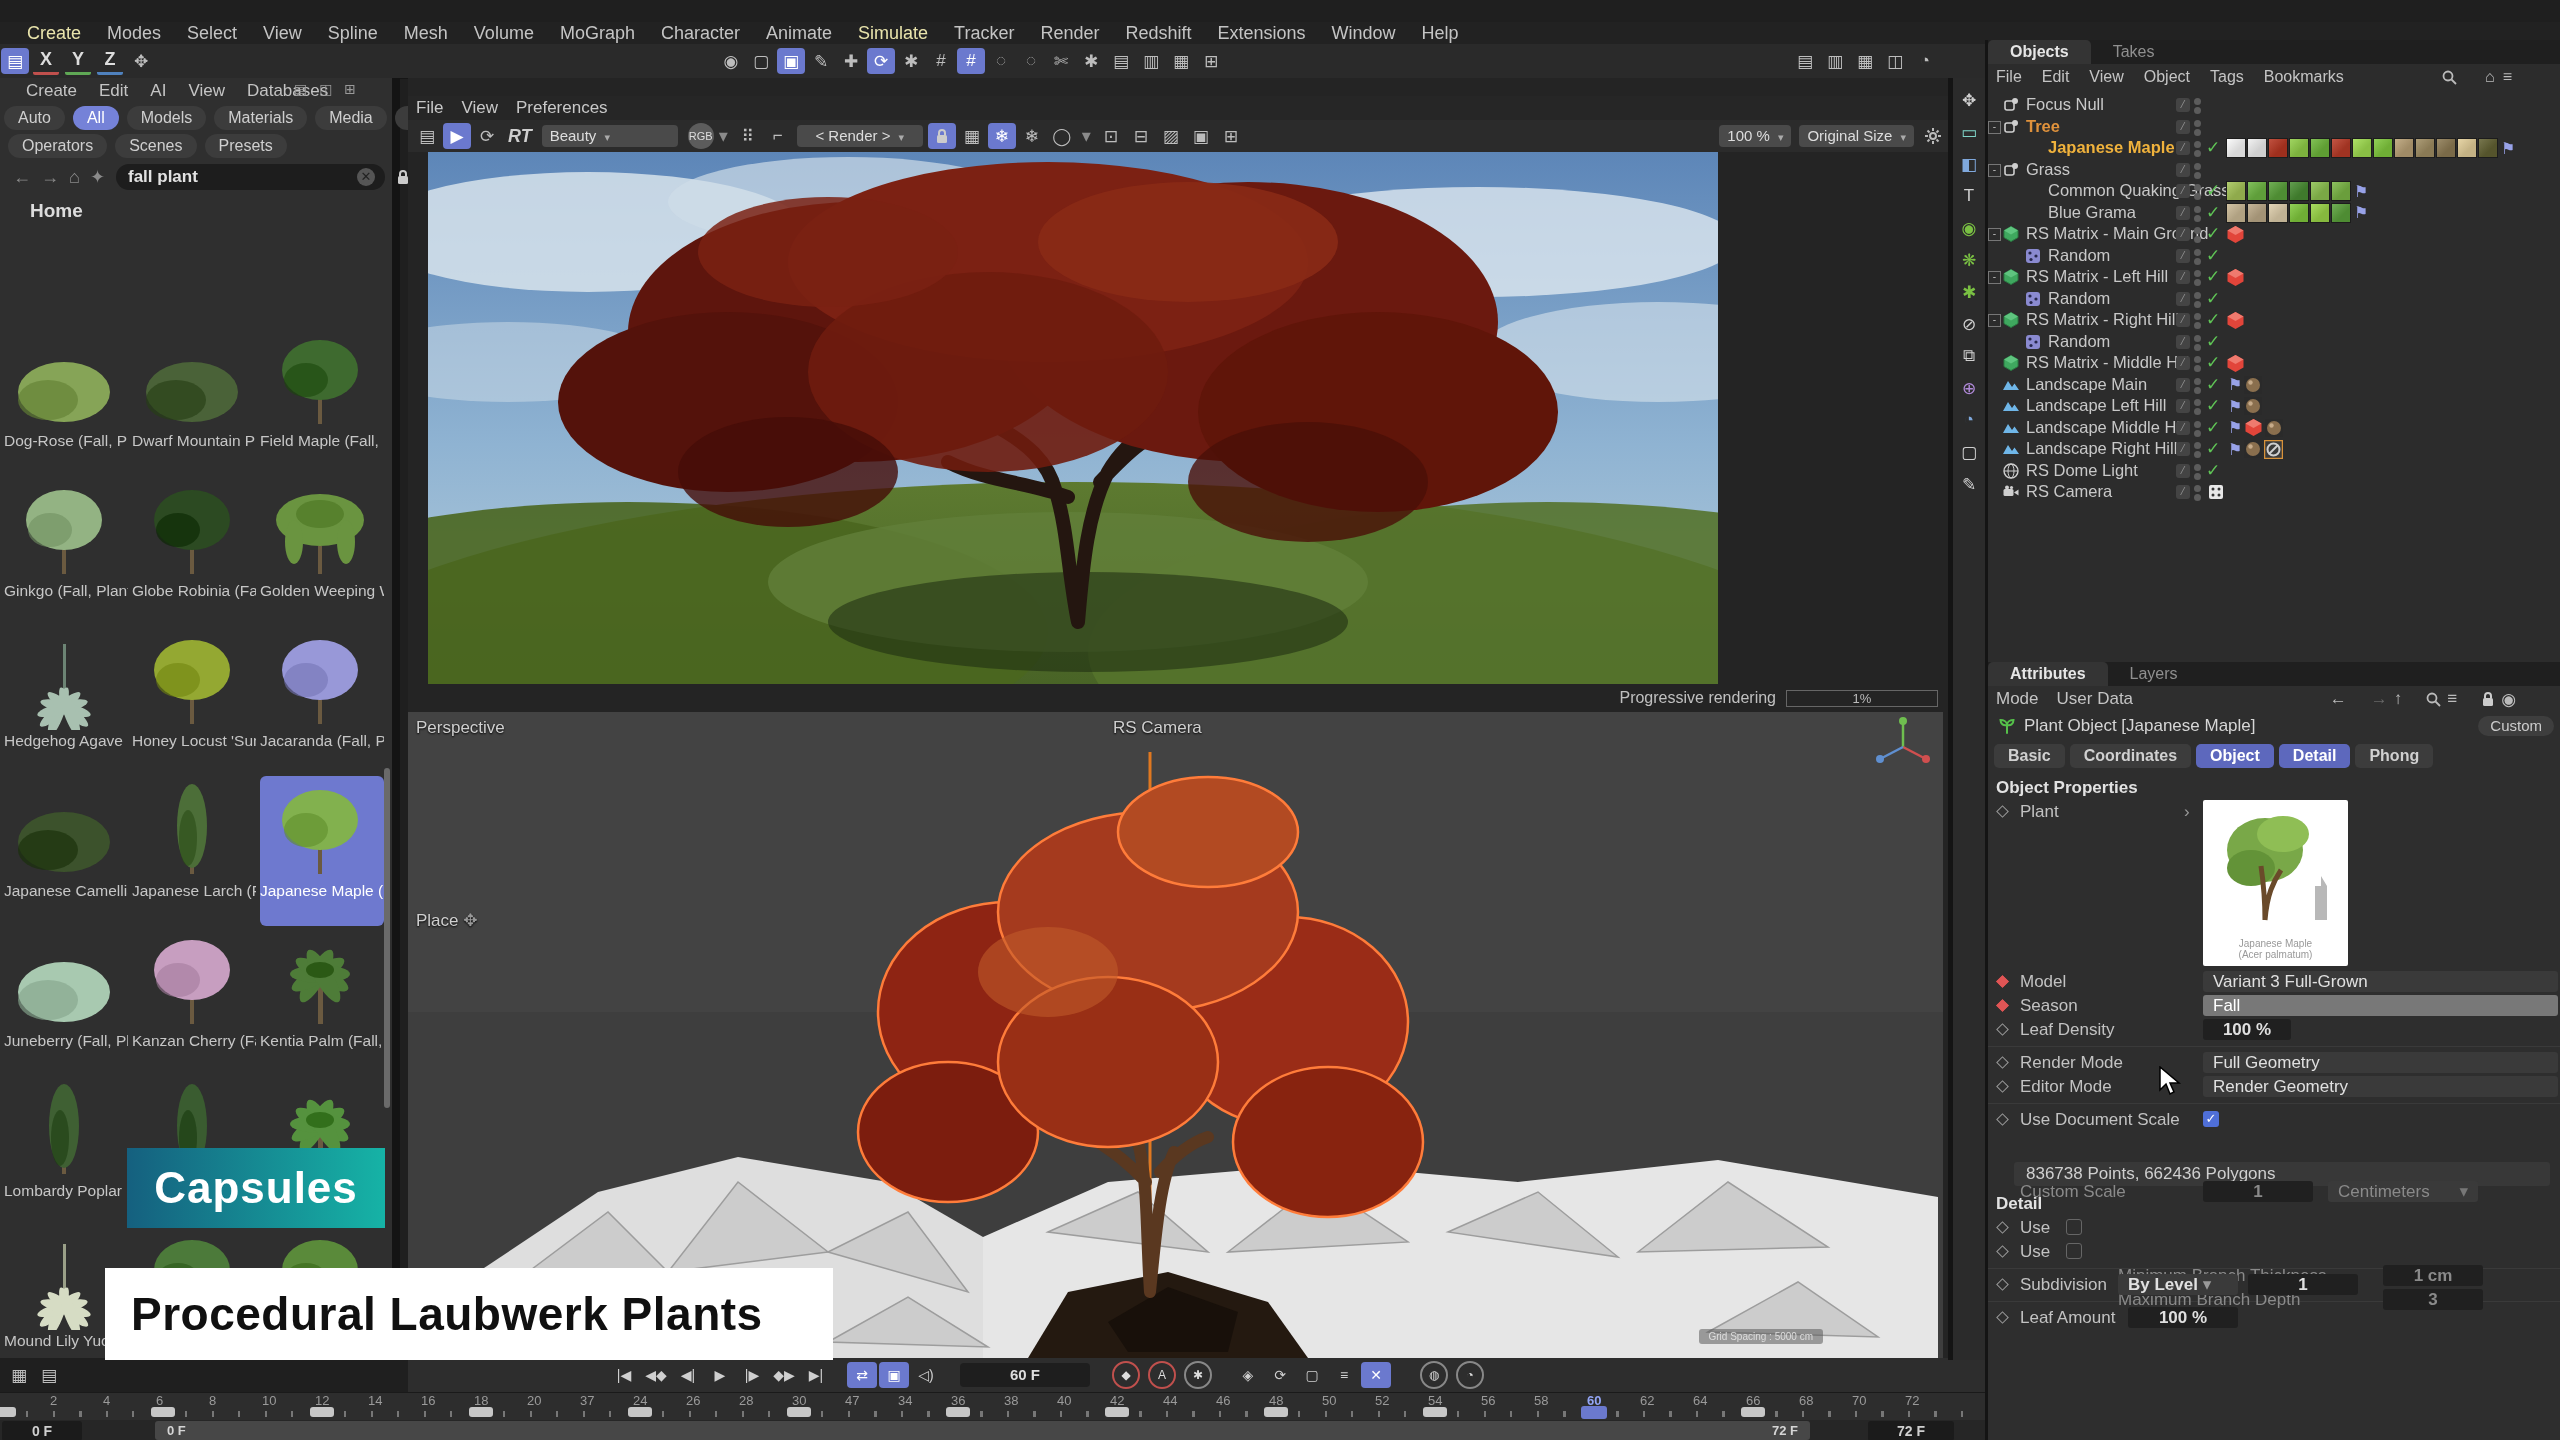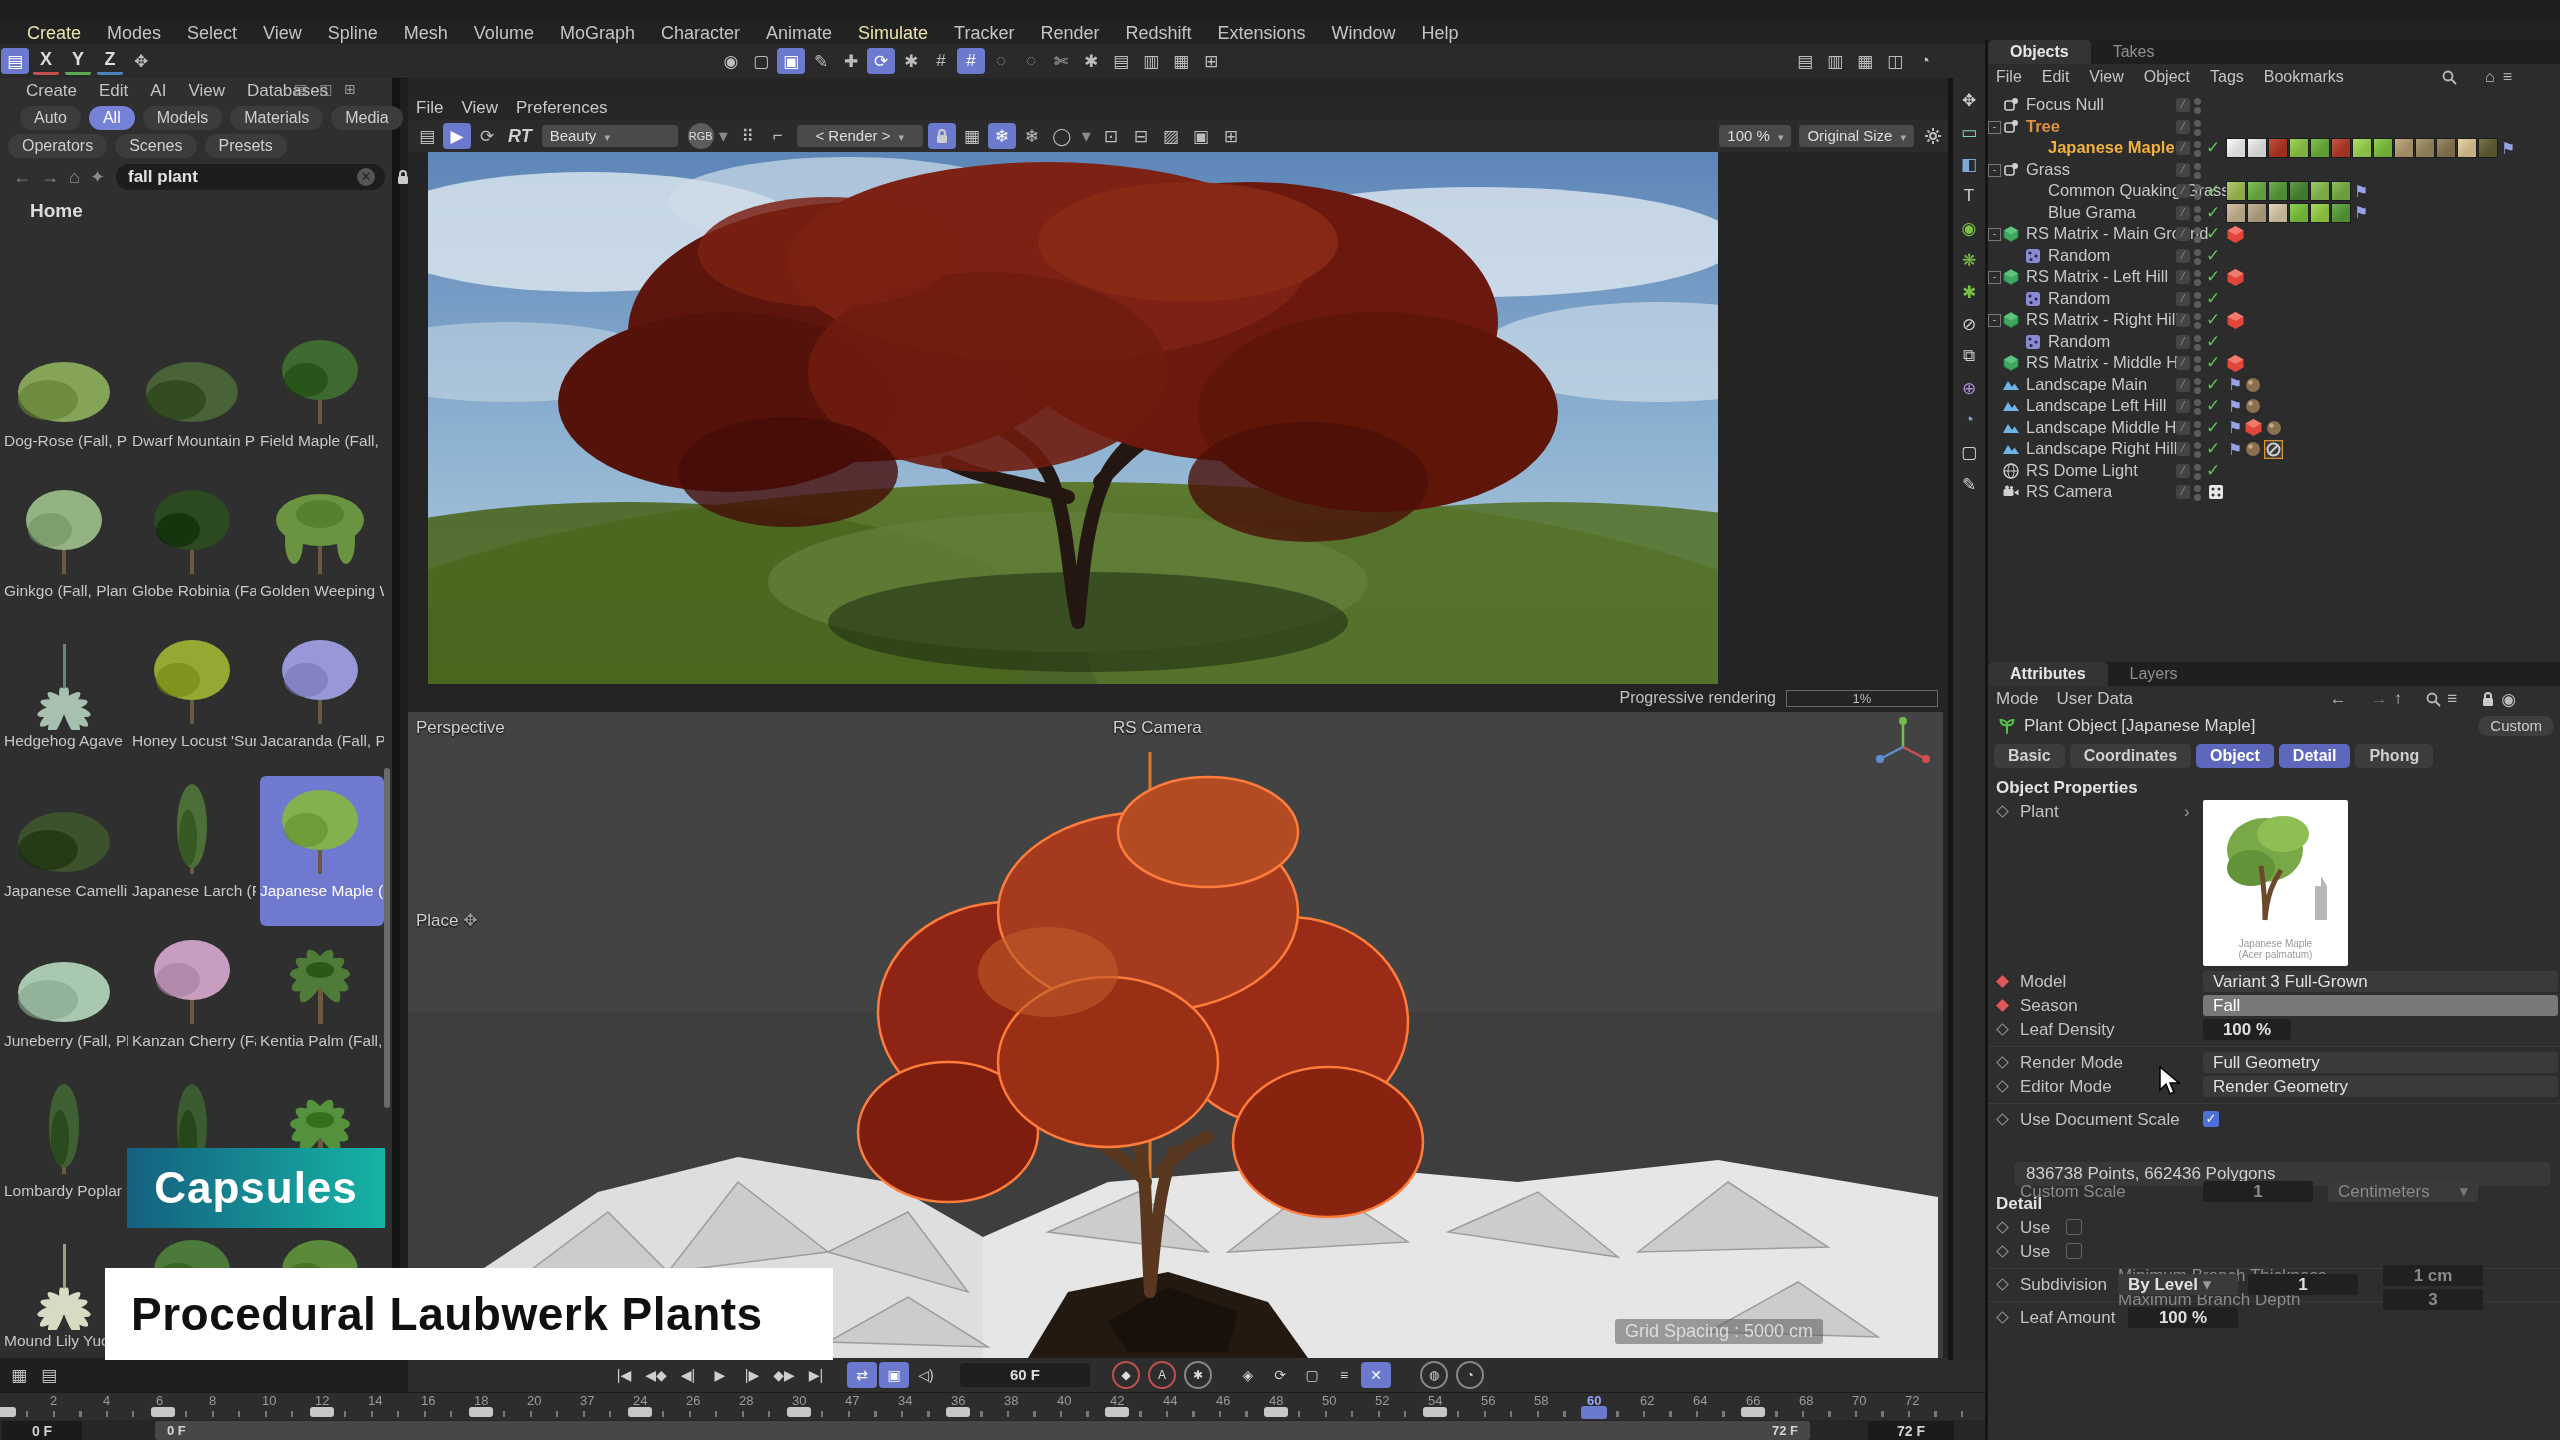--- a/index.html
+++ b/index.html
@@ -46,21 +46,21 @@
   .rv-menu span{margin-right:18px;}
   .rv-tb{position:absolute;left:0;top:42px;width:100%;height:32px;background:#2b2b2b;display:flex;align-items:center;padding-left:4px;box-sizing:border-box;}
   .sel-dd{height:22px;line-height:22px;background:#4a4a4a;border-radius:4px;padding:0 8px;font-size:15px;color:#ddd;margin:0 4px;}
   .sel-dd .car{color:#aaa;font-size:11px;margin-left:8px;}
   .rgbball{width:26px;height:26px;border-radius:50%;background:#5c5c5c;color:#ddd;font-size:11px;line-height:26px;text-align:center;margin-left:6px;}
   .rv-img{position:absolute;left:20px;top:74px;width:1290px;height:532px;}
   .prog{position:absolute;right:10px;top:608px;height:24px;display:flex;align-items:center;font-size:16px;color:#c0c0c0;}
   .pbar{width:150px;height:15px;border:1px solid #666;margin-left:10px;text-align:center;font-size:13px;line-height:15px;color:#bbb;}
   .ev{position:absolute;left:0;top:634px;width:1535px;height:646px;background:#3d3d3d;overflow:hidden;}
   .ev-label{position:absolute;font-size:17px;color:#d0d0d0;text-shadow:0 1px 2px #000;}
-  .gridtag{position:absolute;right:120px;bottom:14px;background:rgba(90,90,90,.55);color:#ddd;font-size:18px;padding:2px 10px;border-radius:3px;}
+  .gridtag{position:absolute;right:120px;bottom:14px;background:rgba(90,90,90,.55);color:#ddd;font-size:10px;padding:2px 10px;border-radius:3px;}
   
   .playbar{position:absolute;left:0;top:1280px;width:1685px;height:34px;background:#2d2d2d;display:flex;align-items:center;}
   .pbtn{width:30px;height:26px;margin:0 1px;border-radius:4px;color:#cfcfcf;font-size:14px;display:inline-flex;align-items:center;justify-content:center;}
   .pbtn.active{background:#6b79ce;color:#fff;}
   .framefield{width:130px;height:24px;background:#1e1e1e;border-radius:4px;color:#ddd;font-size:15px;font-weight:bold;text-align:center;line-height:24px;margin:0 18px;}
   .ringbtn{width:24px;height:24px;border-radius:50%;border:2px solid #888;margin:0 4px;color:#ddd;font-size:12px;display:inline-flex;align-items:center;justify-content:center;}
   .ringbtn.red{border-color:#c0504d;}
   
   .ruler{left:0;top:1392px;width:2085px;height:28px;background:#2d2d2d;border-top:1px solid #1a1a1a;}
   .rnum{position:absolute;top:0;font-size:13px;color:#9a9a9a;}
@@ -194,21 +194,21 @@
 
   <div class="abs asset-panel">
     <div class="ab-row ab-menu" id="ab-menu">
       <span class="ab-mini">▤ ◫ ⊞</span>
     <span>Create</span>
         <span>Edit</span>
         <span>AI</span>
         <span>View</span>
         <span>Databases</span>
       </div>
-    <div class="ab-row" id="ab-filters1" style="padding-left:16px;">
+    <div class="ab-row" id="ab-filters1" style="padding-left:0;">
         <span class="fbtn">Auto</span>
         <span class="fbtn active">All</span>
         <span class="fbtn">Models</span>
         <span class="fbtn">Materials</span>
         <span class="fbtn">Media</span>
         <span class="fbtn">Nodes</span>
       </div>
     <div class="ab-row" id="ab-filters2" style="padding-left:4px;">
         <span class="fbtn">Operators</span>
         <span class="fbtn">Scenes</span>

